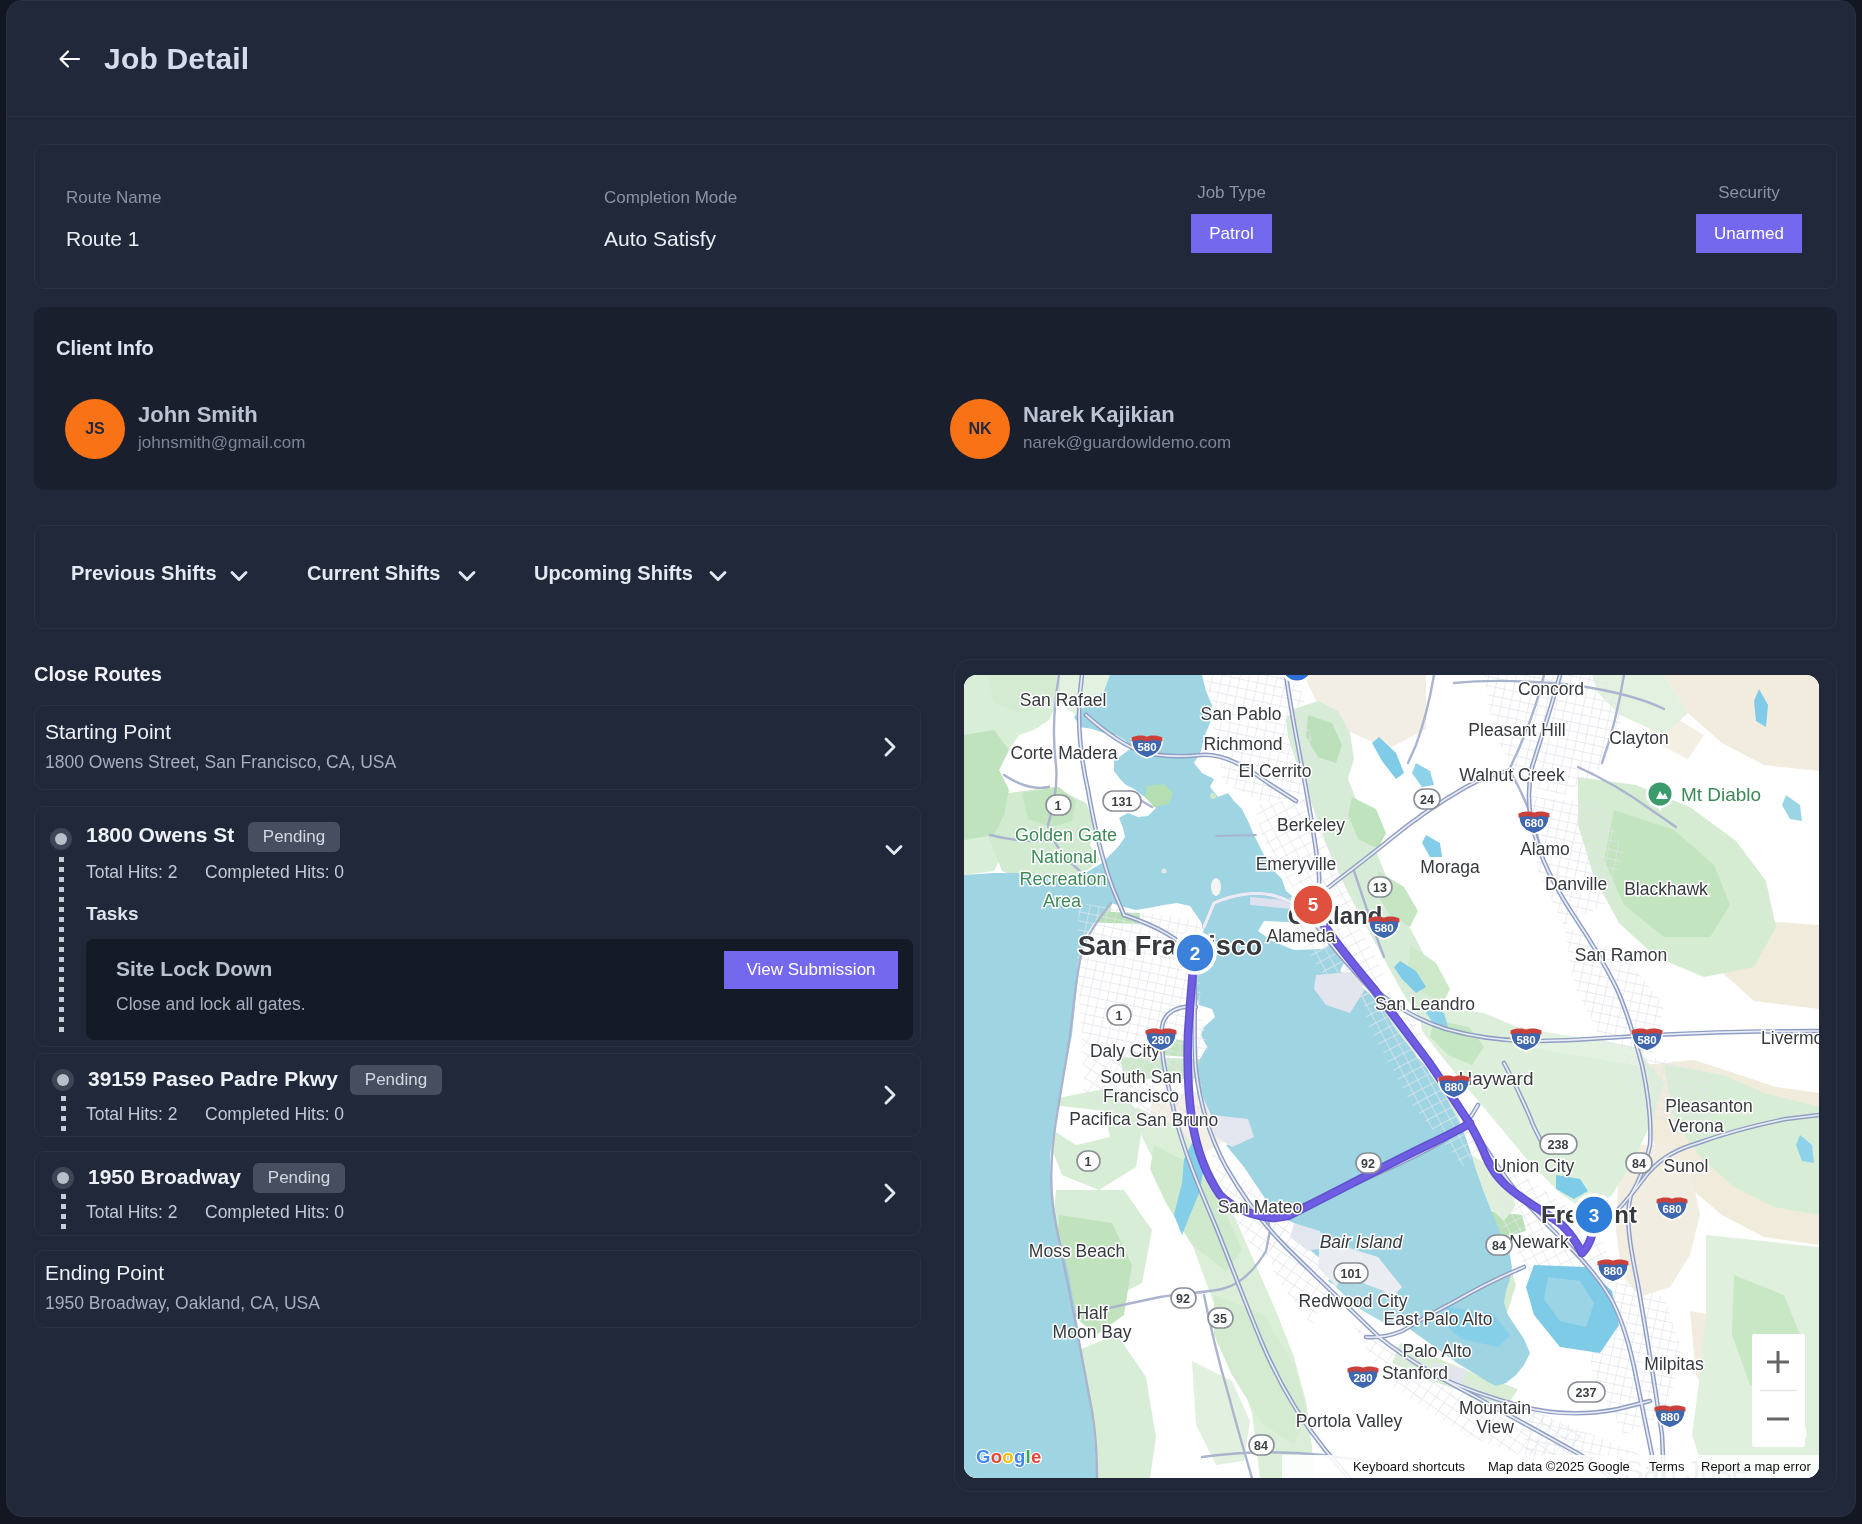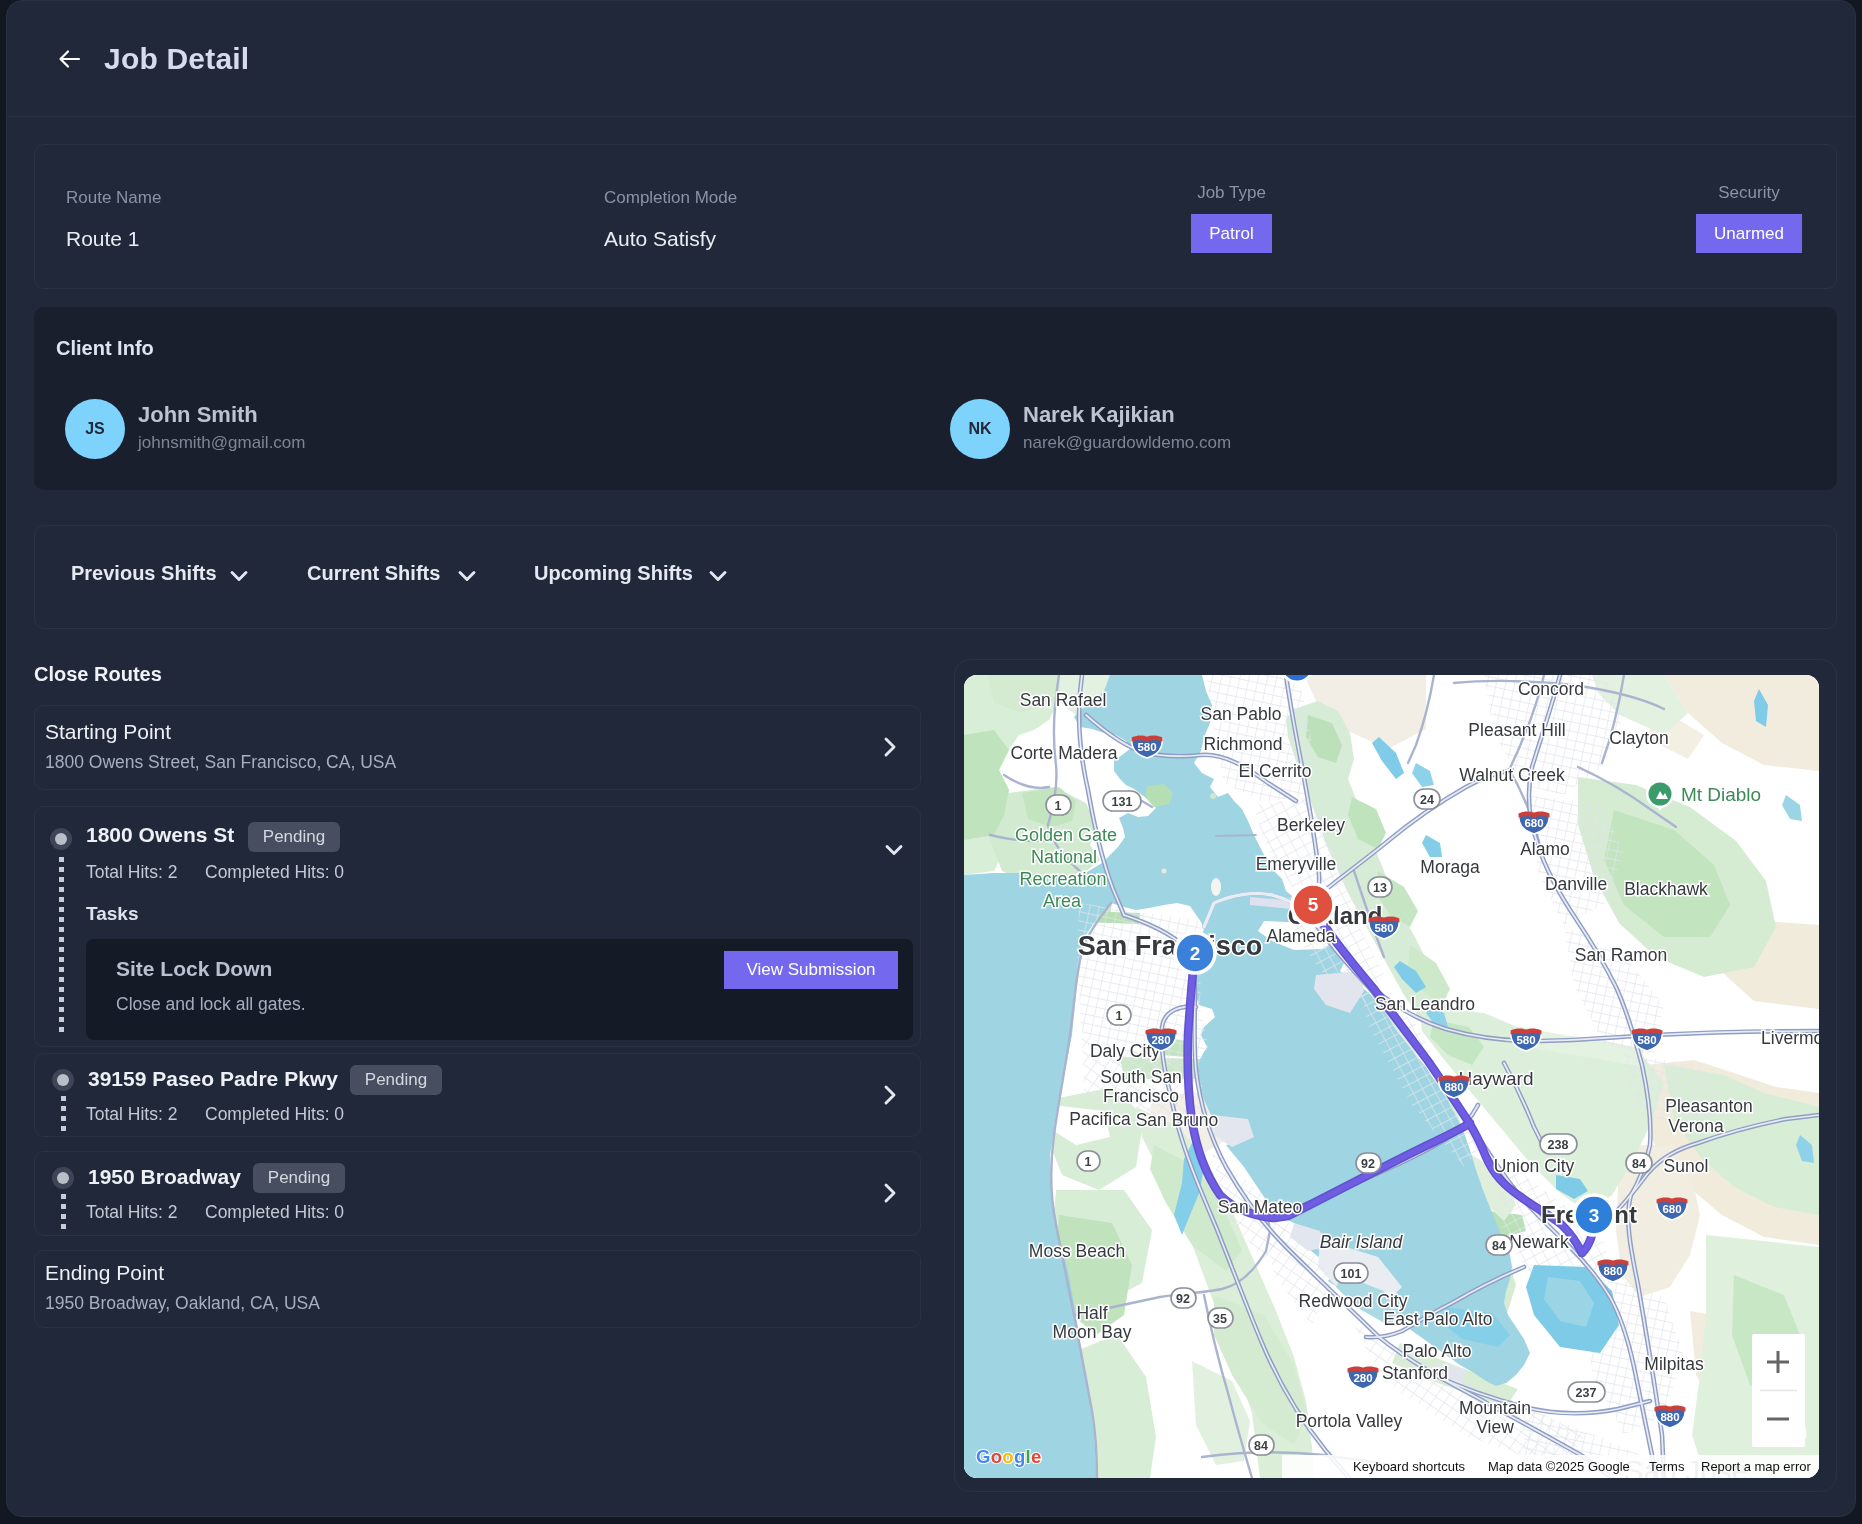--- a/index.html
+++ b/index.html
@@ -7,21 +7,21 @@
   .app { position:absolute; left:6px; top:0px; width:1850px; height:1517px; background:#212839; border:1px solid #2a3143; border-radius:16px; overflow:hidden; }
   .abs { position:absolute; }
   .hdr-sep { position:absolute; left:0; top:115px; width:100%; height:1px; background:#2a3040; }
   .title { position:absolute; left:97px; top:41px; font-size:30px; font-weight:600; color:#d7dcec; letter-spacing:0.2px; }
   .back { position:absolute; left:51px; top:47px; width:23px; height:22px; }
   .card { position:absolute; border:1px solid #2b3244; border-radius:10px; background:#212839; }
   .lbl { position:absolute; font-size:17px; color:#8a92a6; }
   .val { position:absolute; font-size:21px; color:#e9edf4; margin-top:4px; }
   .pbadge { position:absolute; background:#7468ef; border-radius:0; color:#ffffff; font-size:17px; display:flex; align-items:center; justify-content:center; }
   .client { position:absolute; left:27px; top:306px; width:1803px; height:183px; background:#1a1f2d; border-radius:10px; }
-  .avatar { position:absolute; width:60px; height:60px; border-radius:50%; background:#7dd3fc; display:flex; align-items:center; justify-content:center; font-size:16px; font-weight:bold; color:#23283a; }
+  .avatar { position:absolute; width:60px; height:60px; border-radius:50%; background:#f97316; display:flex; align-items:center; justify-content:center; font-size:16px; font-weight:bold; color:#23283a; }
   .cname { position:absolute; font-size:22px; font-weight:600; color:#bcc3d3; }
   .cemail { position:absolute; font-size:17px; color:#7d8597; }
   .shift { position:absolute; top:561px; font-size:20px; font-weight:600; color:#e5e9f2; }
   .chev { stroke:#e3e7f0; stroke-width:2.9; fill:none; stroke-linecap:round; stroke-linejoin:round; }
   .rcard { position:absolute; border:1px solid #2b3244; border-radius:10px; background:#212839; left:27px; width:887px; }
   .rtitle { position:absolute; font-size:21px; font-weight:400; color:#edf0f6; }
   .raddr { position:absolute; font-size:17.5px; color:#a7aec0; }
   .stitle { position:absolute; font-size:21px; font-weight:600; color:#edf0f6; }
   .pend { position:absolute; background:#474e60; border-radius:6px; color:#d4d8e0; font-size:17px; display:flex; align-items:center; justify-content:center; }
   .hits { position:absolute; font-size:17.5px; color:#c3c9d5; }

